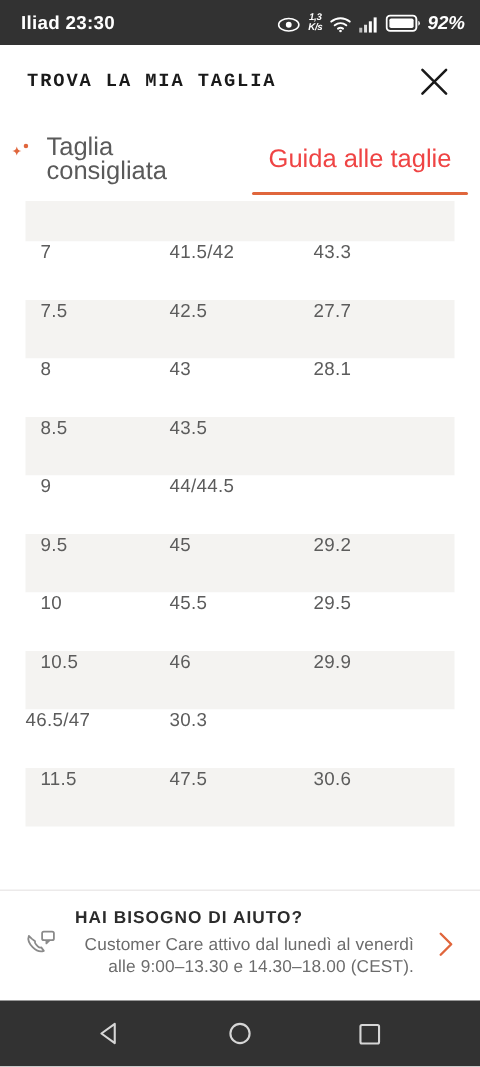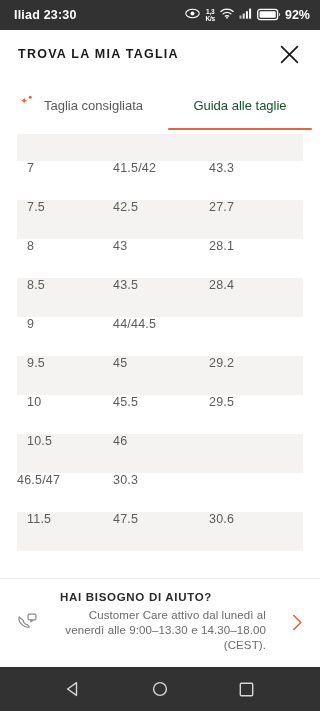--- a/index.html
+++ b/index.html
@@ -31,22 +31,23 @@
   }
   .sb-carrier {
     font-size: 12.5px;
     font-weight: bold;
     letter-spacing: .2px;
     white-space: nowrap;
   }
   .sb-right {
     margin-left: auto;
     display: flex;
-    align-items: flex-start;
+    align-items: flex-end;
     gap: 5px;
+    font-style: italic;
   }
   .sb-icon { display: flex; align-items: center; }
   .sb-rate {
     font-size: 6.5px;
     line-height: 7px;
     font-weight: bold;
     text-align: center;
     letter-spacing: -.2px;
   }
   .sb-battery-text {
@@ -62,20 +63,21 @@
     display: flex;
     align-items: center;
     padding: 0 14px 0 18px;
     background: #fff;
   }
   .header-title {
     font-size: 12.5px;
     font-weight: bold;
     letter-spacing: 1.25px;
     color: #1a1a1a;
+    font-family: Liberation Mono, monospace;
   }
   .close-btn {
     margin-left: auto;
     width: 34px;
     height: 34px;
     display: flex;
     align-items: center;
     justify-content: center;
     cursor: pointer;
   }
@@ -92,26 +94,26 @@
     flex: 1 1 50%;
     display: flex;
     align-items: center;
     justify-content: center;
     gap: 7px;
     position: relative;
     cursor: pointer;
     padding: 0 4px;
   }
   .tab-label {
-    font-size: 13px;
+    font-size: 17px;
     color: #5a5a5a;
     text-align: left;
     line-height: 16px;
   }
-  .tab.active .tab-label { color: #14532d; }
+  .tab.active .tab-label { color: #ef4444; }
   .tab-underline {
     position: absolute;
     left: 8px;
     right: 8px;
     bottom: 4px;
     height: 1.6px;
     background: #E0663C;
     border-radius: 1px;
   }
   .sparkle { flex: 0 0 auto; display: block; }
@@ -148,21 +150,21 @@
   .help-divider {
     flex: 0 0 auto;
     height: 1px;
     background: #eceaea;
   }
   .help {
     flex: 0 0 auto;
     display: flex;
     align-items: center;
     padding: 12px 12px 14px 14px;
-    gap: 20px;
+    gap: 10px;
     background: #fff;
     cursor: pointer;
   }
   .help-icon { flex: 0 0 auto; width: 26px; display: flex; justify-content: center; }
   .help-text { flex: 1 1 auto; min-width: 0; }
   .help-title {
     font-size: 11.5px;
     font-weight: bold;
     letter-spacing: .7px;
     color: #2b2b2b;
@@ -286,39 +288,39 @@
           <span class="cell c3">27.7</span>
         </div>
         <div class="row">
           <span class="cell c1">8</span>
           <span class="cell c2">43</span>
           <span class="cell c3">28.1</span>
         </div>
         <div class="row alt">
           <span class="cell c1">8.5</span>
           <span class="cell c2">43.5</span>
-          <span class="cell c3">28.4</span>
         </div>
         <div class="row">
           <span class="cell c1">9</span>
           <span class="cell c2">44/44.5</span>
         </div>
         <div class="row alt">
           <span class="cell c1">9.5</span>
           <span class="cell c2">45</span>
           <span class="cell c3">29.2</span>
         </div>
         <div class="row">
           <span class="cell c1">10</span>
           <span class="cell c2">45.5</span>
           <span class="cell c3">29.5</span>
         </div>
         <div class="row alt">
           <span class="cell c1">10.5</span>
           <span class="cell c2">46</span>
+          <span class="cell c3">29.9</span>
         </div>
         <div class="row">
           <span class="cell c2">46.5/47</span>
           <span class="cell c3">30.3</span>
         </div>
         <div class="row alt">
           <span class="cell c1">11.5</span>
           <span class="cell c2">47.5</span>
           <span class="cell c3">30.6</span>
         </div>

